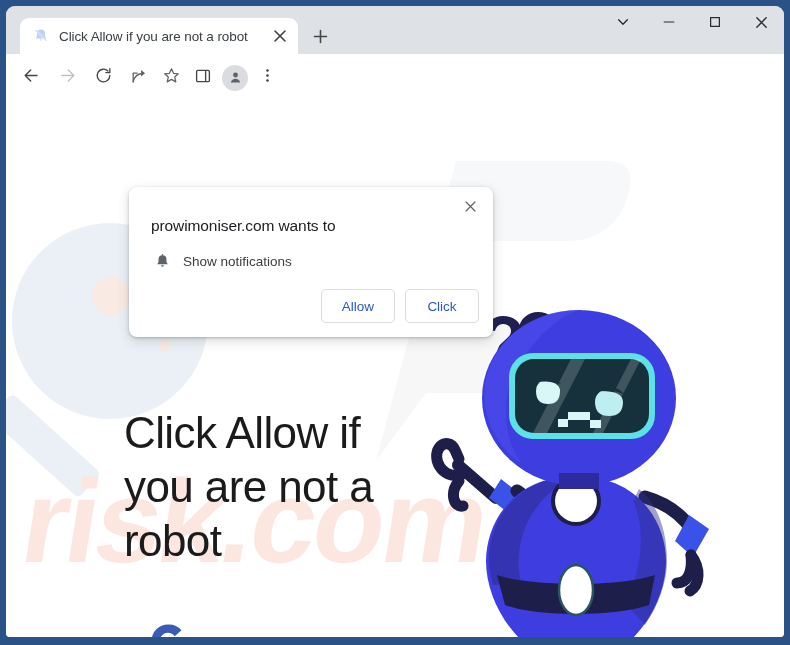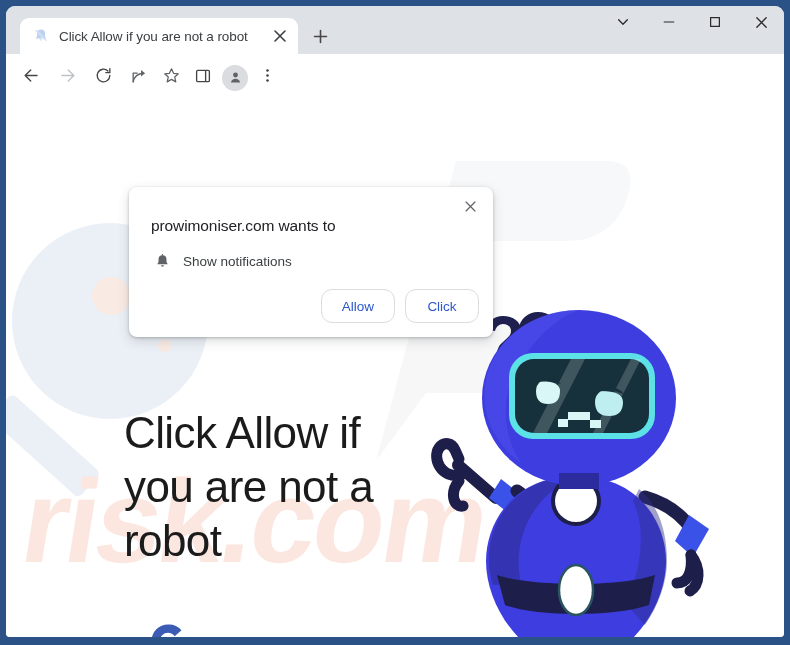--- a/index.html
+++ b/index.html
@@ -125,21 +125,21 @@
   }
   .bubble-row{
     position:absolute;left:22px;top:63px;display:flex;align-items:center;
   }
   .bell-ico{width:22px;height:22px;flex:0 0 22px;display:flex;align-items:center;justify-content:center;margin-right:10px;}
   .bubble-perm{font-size:13.5px;color:#3c4043;}
   .bubble-actions{
     position:absolute;right:14px;bottom:14px;display:flex;gap:10px;
   }
   .btn{
-    min-width:74px;height:34px;background:#ffffff;border:1px solid #dadce0;border-radius:11px;
+    min-width:74px;height:34px;background:#ffffff;border:1px solid #dadce0;border-radius:5px;
     display:flex;align-items:center;justify-content:center;
     font-size:13.5px;color:#2a58c8;font-weight:500;padding:0 14px;box-sizing:border-box;
   }
 </style>
 </head>
 <body>
 
 <div class="window">
  <div class="chrome">
 

